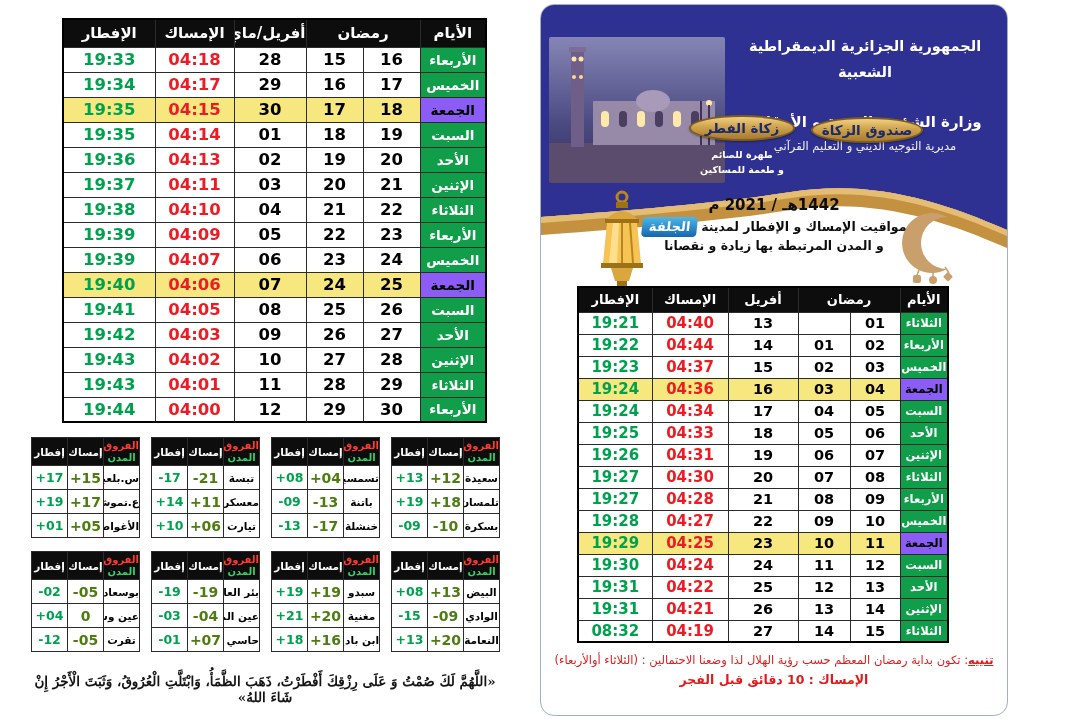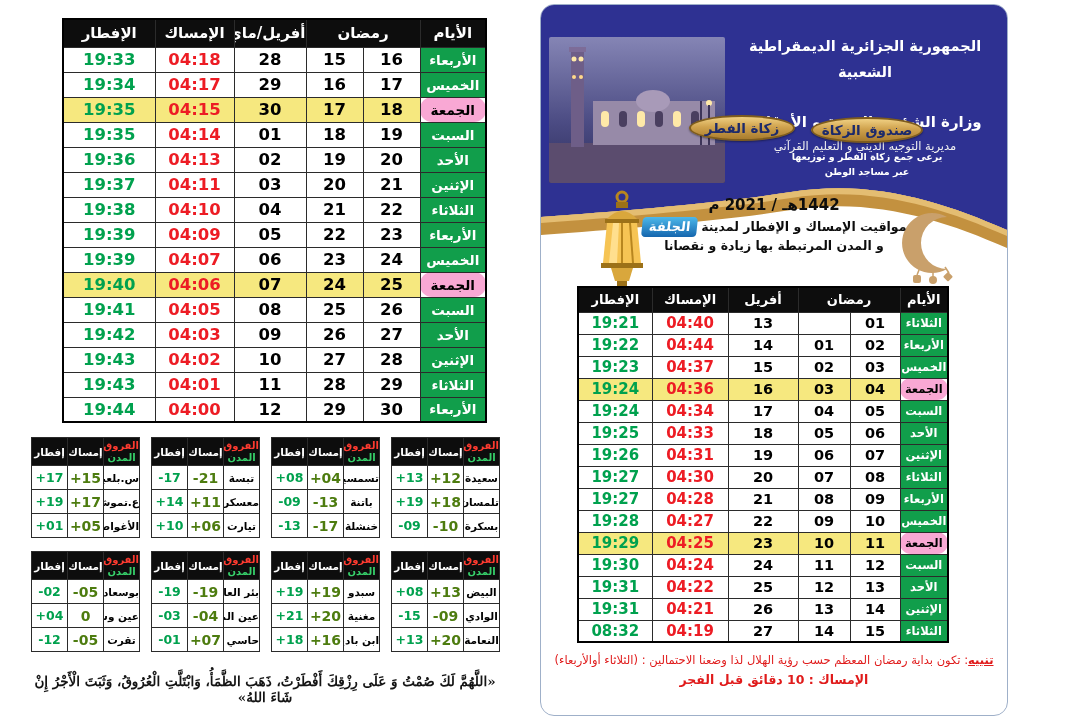--- a/index.html
+++ b/index.html
@@ -8,21 +8,21 @@
 
   
   table.main { border-collapse:collapse; table-layout:fixed; background:#fff; border:2px solid #000; }
   table.main th, table.main td { border:1px solid #2b2b2b; text-align:center; vertical-align:middle; padding:0; overflow:hidden; white-space:nowrap; }
   table.main th { background:#0d0d0d; color:#fff; font-weight:bold; }
   table.main td.day { background:#119e4b; color:#fff; font-weight:bold; }
   table.main td.num { color:#000; font-weight:bold; direction:ltr; unicode-bidi:isolate; }
   table.main td.t-imsak { color:#ed1c24; font-weight:bold; direction:ltr; unicode-bidi:isolate; }
   table.main td.t-iftar { color:#00a14e; font-weight:bold; direction:ltr; unicode-bidi:isolate; }
   table.main tr.friday td { background:#f6e87f; }
-  table.main tr.friday td.day { background:#f9a8d4; color:#000;border-radius:12px; }
+  table.main tr.friday td.day { background:#8b5cf6; color:#000; }
 
   #left-table { position:absolute; left:62px; top:18px; width:423px; }
   #left-table tr { height:25px; }
   #left-table tr.hrow { height:28px; }
   #left-table th { font-size:15px; }
   #left-table td.day { font-size:13.5px; }
   #left-table td.num { font-size:16.5px; }
   #left-table td.t-imsak, #left-table td.t-iftar { font-size:16.5px; }
 
   #right-table { position:absolute; left:36px; top:281px; width:370px; }
@@ -544,23 +544,23 @@
       </div>
 
       <div class="banner-text">
         <div class="l1">الجمهورية الجزائرية الديمقراطية الشعبية</div>
         <div class="l2">وزارة الشؤون الدينية و الأوقاف</div>
         <div class="l3">مديرية التوجيه الديني و التعليم القرآني</div>
       </div>
 
       <div class="badge" id="badge-fund">صندوق الزكاة</div>
       <div class="badge" id="badge-fitr">زكاة الفطر</div>
-      <div class="badge-sub" id="sub-fund">
-        <div>يرعى جمع زكاة الفطر و توزيعها</div>
-        <div>عبر مساجد الوطن</div>
+      <div class="badge-sub" id="sub-fitr">
+        <div>طهرة للصائم</div>
+        <div>و طعمة للمساكين</div>
       </div>
     </div>
 
     <div class="lantern">
       <svg viewBox="0 0 78 106" width="78" height="106">
         <circle cx="39" cy="8" r="5" fill="none" stroke="#b8861f" stroke-width="3"></circle>
         <rect x="33" y="13" width="12" height="6" fill="#9c7118"></rect>
         <path d="M24,30 Q39,14 54,30 Z" fill="#d9a73c"></path>
         <rect x="22" y="30" width="34" height="4" fill="#9c7118"></rect>
         <path d="M24,34 L54,34 L58,74 L20,74 Z" fill="#f6c454"></path>

